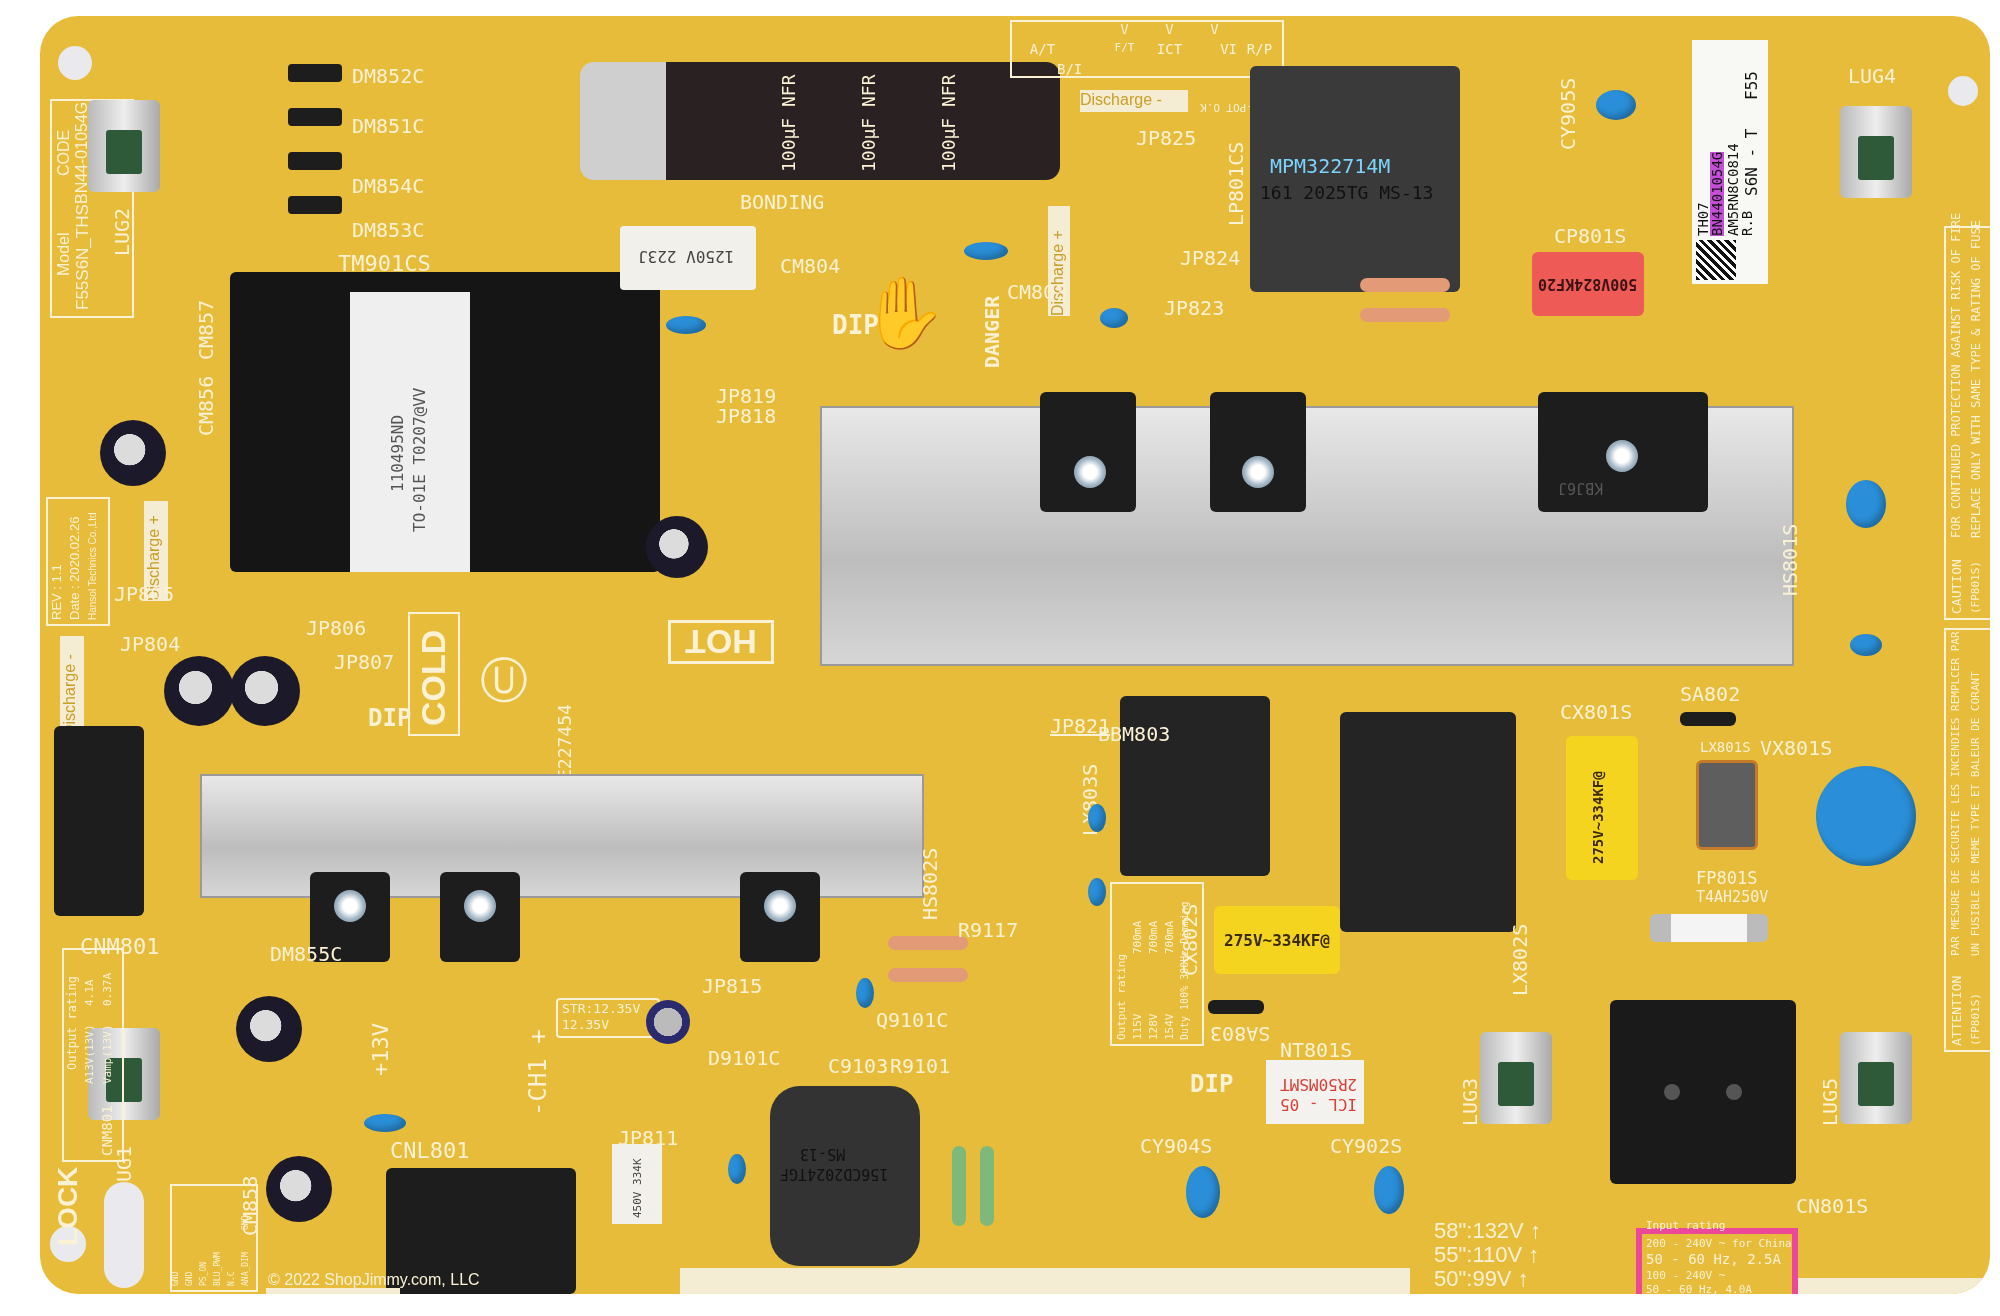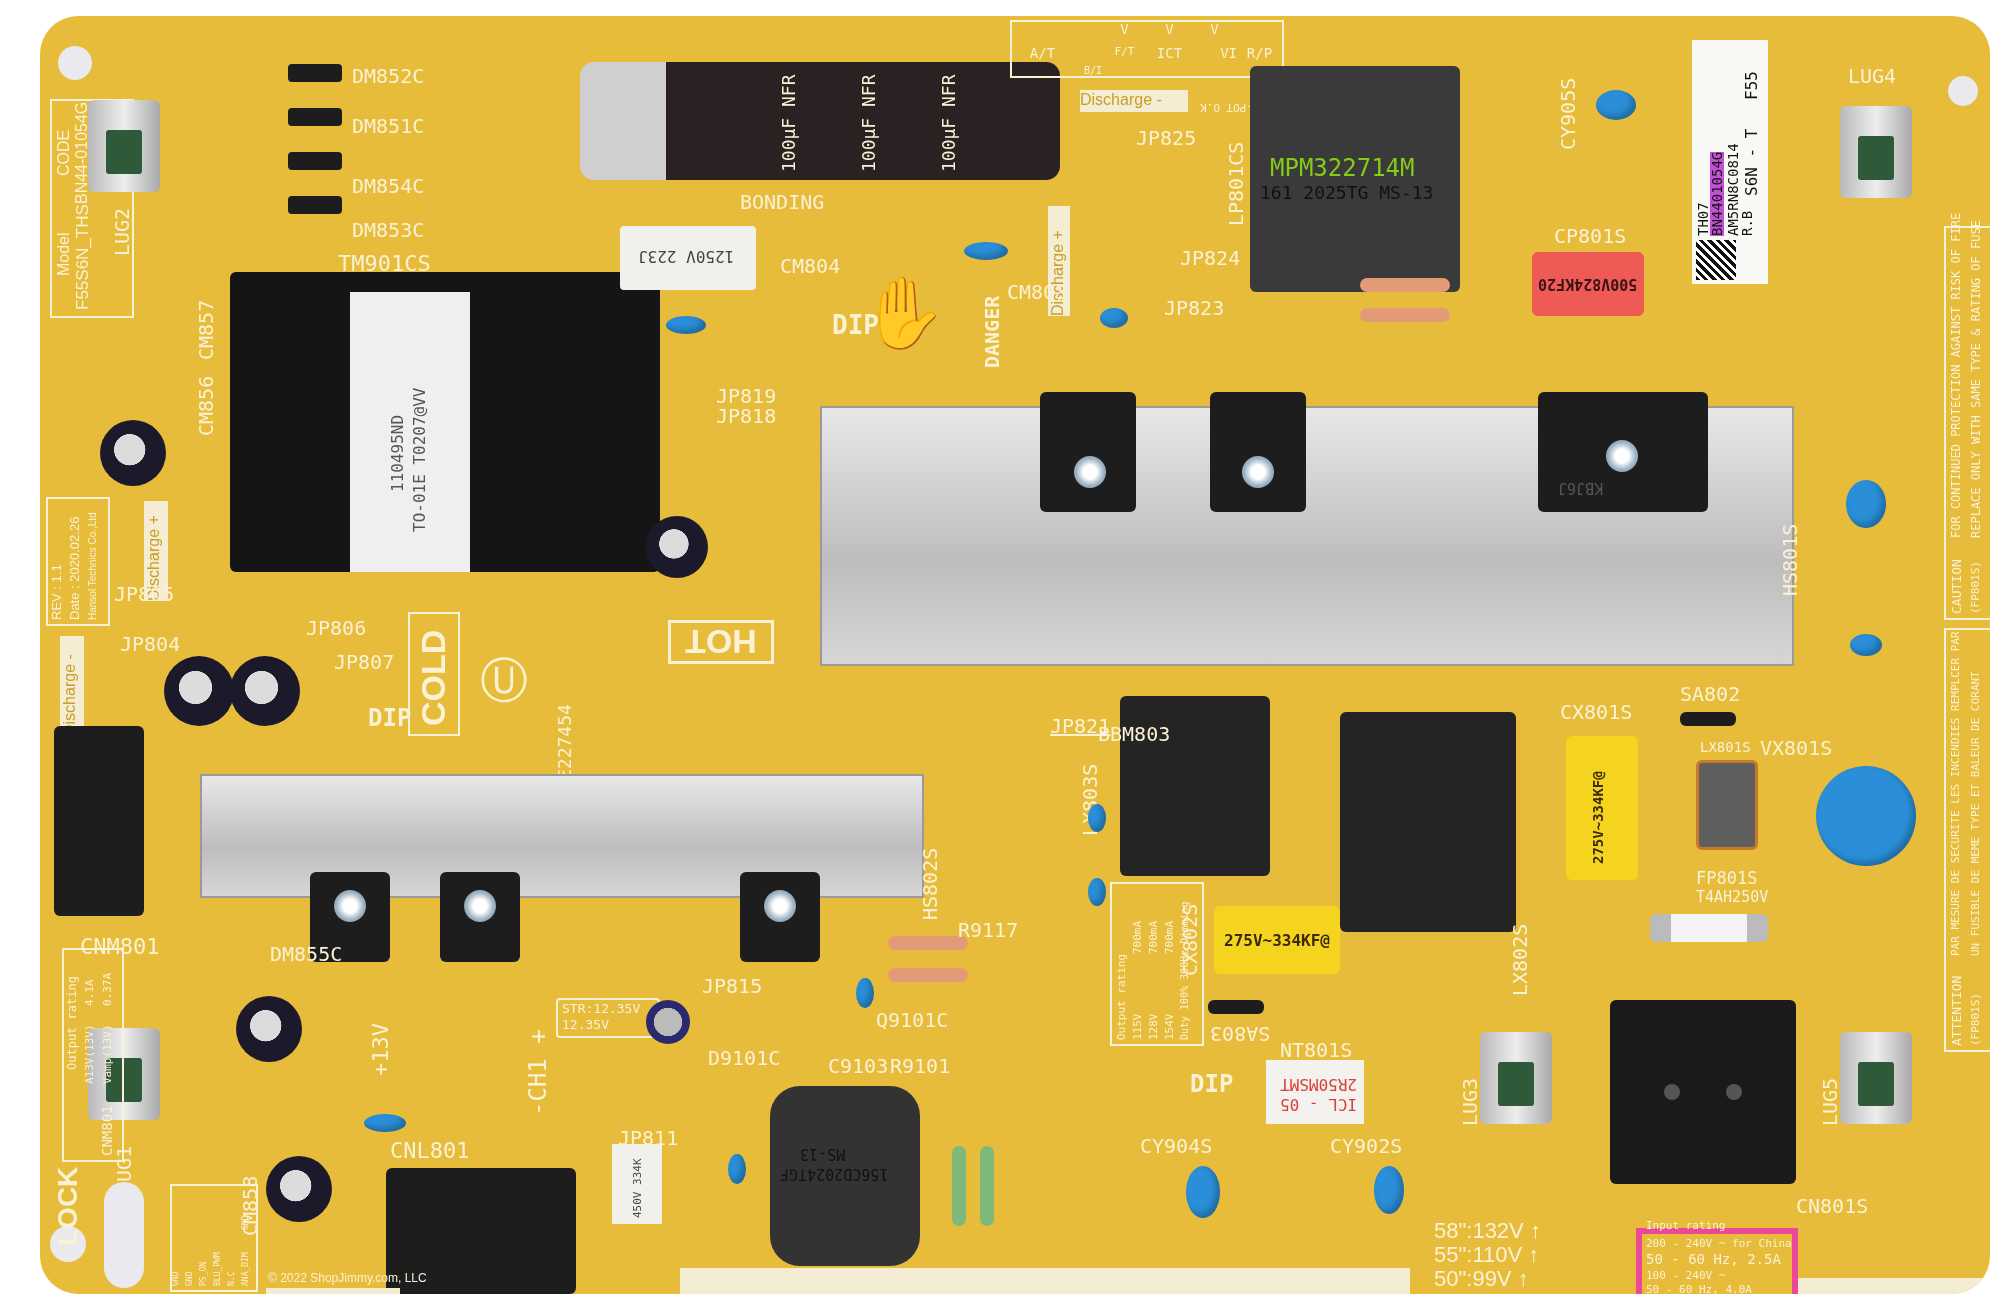--- a/index.html
+++ b/index.html
@@ -93,41 +93,41 @@
   <div class="silk" style="left:740px;top:240px;">CM804</div>
 
   <div style="position:absolute;left:970px;top:4px;width:270px;height:54px;border:2px solid #fbf1d4;display:grid;grid-template-columns:repeat(6,1fr);grid-template-rows:1fr 1fr;">
     <div class="silk" style="position:static;text-align:center;font-size:14px;"></div>
     <div class="silk" style="position:static;text-align:center;font-size:14px;"></div>
     <div class="silk" style="position:static;text-align:center;font-size:14px;">V</div>
     <div class="silk" style="position:static;text-align:center;font-size:14px;">V</div>
     <div class="silk" style="position:static;text-align:center;font-size:14px;">V</div>
     <div class="silk" style="position:static;text-align:center;font-size:14px;"></div>
     <div class="silk" style="position:static;text-align:center;font-size:14px;margin-left:16px;">A/T</div>
-    <div class="silk" style="position:static;text-align:right;font-size:10px;margin-top:20px;">B/I</div>
+    <div class="silk" style="position:static;text-align:left;font-size:14px;margin-top:20px;">B/I</div>
     <div class="silk" style="position:static;text-align:center;font-size:11px;">F/T</div>
     <div class="silk" style="position:static;text-align:center;font-size:14px;">ICT</div>
     <div class="silk" style="position:static;text-align:right;font-size:14px;">VI</div>
     <div class="silk" style="position:static;text-align:center;font-size:14px;">R/P</div>
   </div>
   <div class="silk v180" style="left:1160px;top:86px;font-size:11px;">HI-POT O.K</div>
 
   <div class="pad" style="left:1040px;top:74px;width:108px;height:22px;">
     <span class="silk sans" style="position:static;color:#c99f25;font-size:16px;">Discharge -</span>
   </div>
   <div class="pad v" style="left:1008px;top:300px;width:110px;height:22px;">
     <span class="silk sans" style="position:static;color:#c99f25;font-size:16px;">Discharge +</span>
   </div>
 
   <div class="silk v" style="left:942px;top:352px;font-size:20px;font-weight:bold;">DANGER</div>
   <div class="silk" style="left:820px;top:262px;font-size:70px;">✋</div>
   <div class="silk" style="left:792px;top:296px;font-size:26px;font-weight:bold;">DIP</div>
 
   <div class="blk" style="left:1210px;top:50px;width:210px;height:226px;background:#3a3a3a;">
-    <div class="silk" style="left:20px;top:90px;color:#84cc16;font-size:24px;">MPM322714M</div>
+    <div class="silk" style="left:20px;top:90px;color:#7dd3fc;font-size:20px;">MPM322714M</div>
     <div class="silk" style="left:10px;top:118px;color:#111;font-size:18px;">161 2025TG MS-13</div>
   </div>
   <div class="silk v" style="left:1186px;top:210px;">LP801CS</div>
 
   <div class="film" style="left:1492px;top:236px;width:112px;height:64px;background:#ee5a55;color:#3a1414;">
     <span class="v180" style="font-size:15px;">500V824KF20</span>
   </div>
   <div class="silk" style="left:1514px;top:210px;">CP801S</div>
   <div class="silk v" style="left:1518px;top:134px;">CY905S</div>
 
@@ -339,17 +339,17 @@
   <div class="hole" style="left:64px;top:1166px;width:40px;height:106px;border-radius:20px;"></div>
   <div class="box-label v" style="left:130px;top:1276px;width:104px;height:84px;">
     <div class="silk" style="left:60px;top:70px;font-size:8px;">GND</div>
     <div class="silk" style="left:4px;top:70px;font-size:8px;">ANA_DIM</div>
     <div class="silk" style="left:4px;top:56px;font-size:8px;">N.C</div>
     <div class="silk" style="left:4px;top:42px;font-size:8px;">BLU_PWM</div>
     <div class="silk" style="left:4px;top:28px;font-size:8px;">PS_ON</div>
     <div class="silk" style="left:4px;top:14px;font-size:8px;">GND</div>
     <div class="silk" style="left:4px;top:0px;font-size:8px;">GND</div>
   </div>
-  <div class="silk sans" style="left:228px;top:1256px;font-size:12px;">© 2022 ShopJimmy.com, LLC</div>
+  <div class="silk sans" style="left:228px;top:1256px;font-size:16px;">© 2022 ShopJimmy.com, LLC</div>
   <div class="pad" style="left:226px;top:1272px;width:134px;height:30px;"></div>
   <div class="pad" style="left:640px;top:1252px;width:730px;height:28px;"></div>
   <div class="pad" style="left:1758px;top:1262px;width:190px;height:30px;"></div>
 </div>
 
 </body></html>

